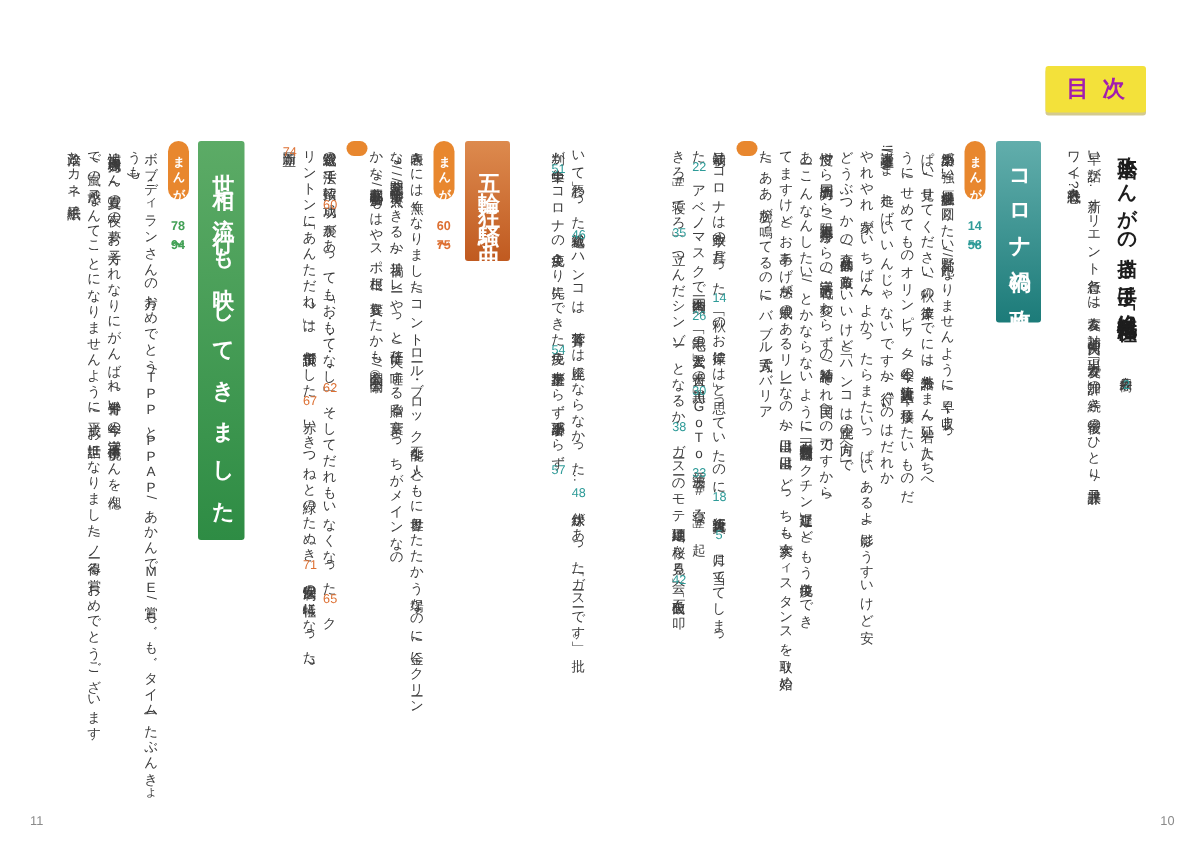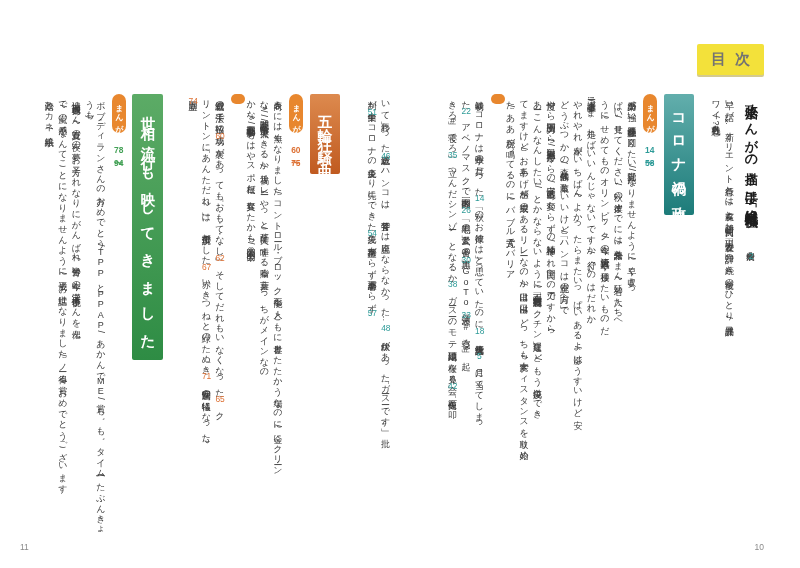--- a/index.html
+++ b/index.html
@@ -1,20 +1,20 @@
 <!DOCTYPE html>
 <html lang="ja"><head>
 <meta charset="utf-8">
 <style>
   * { margin:0; padding:0; box-sizing:border-box; }
   html,body { width:800px; height:568px; background:#ffffff; overflow:hidden;
     font-family:"Liberation Sans","DejaVu Sans",sans-serif; }
 
   
-  .toc-badge { position:absolute; top:44px; right:36px; background:#f3e13a; color:#737373;
+  .toc-badge { position:absolute; top:44px; right:36px; background:#f3e13a; color:#a21caf;
     font-weight:bold; font-size:15px; letter-spacing:9px; padding:6px 5px 6px 14px;
     border-radius:2px; box-shadow:0 2px 0 rgba(170,150,30,.5); }
 
   
   .spread { position:absolute; top:94px; right:40px; height:442px;
     writing-mode:vertical-rl; text-orientation:mixed; color:#3b3b3b; --accent:#2e9b98; }
   .col { font-size:9px; line-height:1.22; letter-spacing:0.4px; margin-block-end:2.5px;
     inline-size:442px; }
   .title-col { font-size:13px; line-height:1.35; font-weight:bold; color:#1d1d1d;
     letter-spacing:1.5px; margin-block-end:8px; }
@@ -40,21 +40,21 @@
     letter-spacing:1px; }
 
   .num { text-combine-upright:all; color:var(--accent); font-size:8.5px;
     margin-inline-start:2px; margin-inline-end:2px; }
   .tcy { text-combine-upright:all; }
   .title-col .tcy { color:inherit; }
   .upright { text-orientation:upright; }
 
   .pageno { position:absolute; bottom:16px; font-size:8.5px; color:#8a8a8a;text-align:center; }
   .pageno-left { left:20px; }
-  .pageno-right { right:36px; }
+  .pageno-right { right:17px; }
 </style>
 </head>
 <body>
 
 <div class="toc-badge">目次</div>
 
 <div class="spread">
 
   
   <div class="sec" style="--accent: #2e9b98;">

